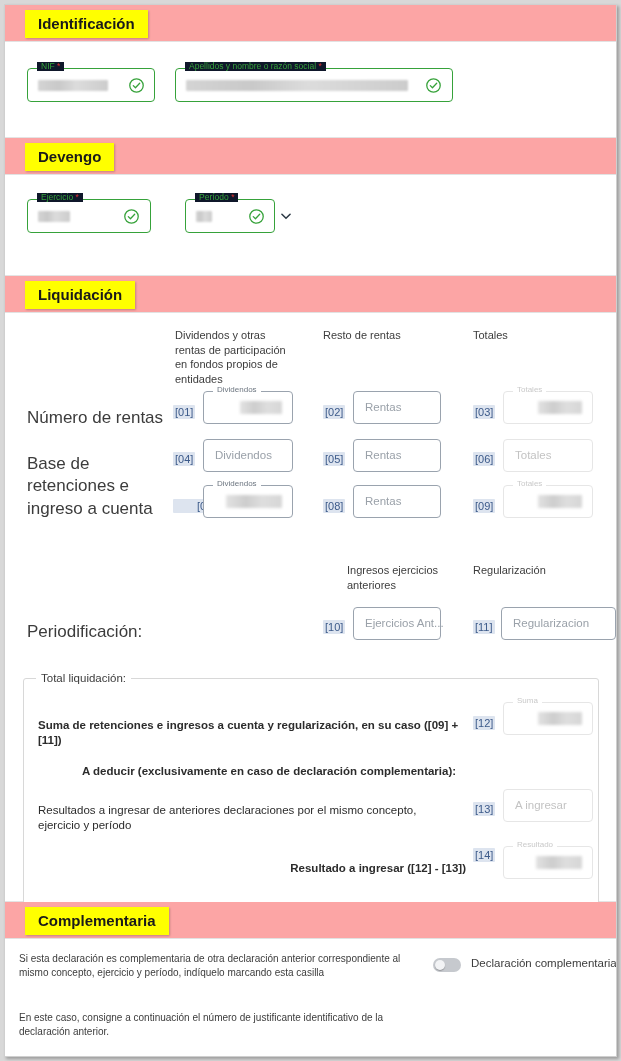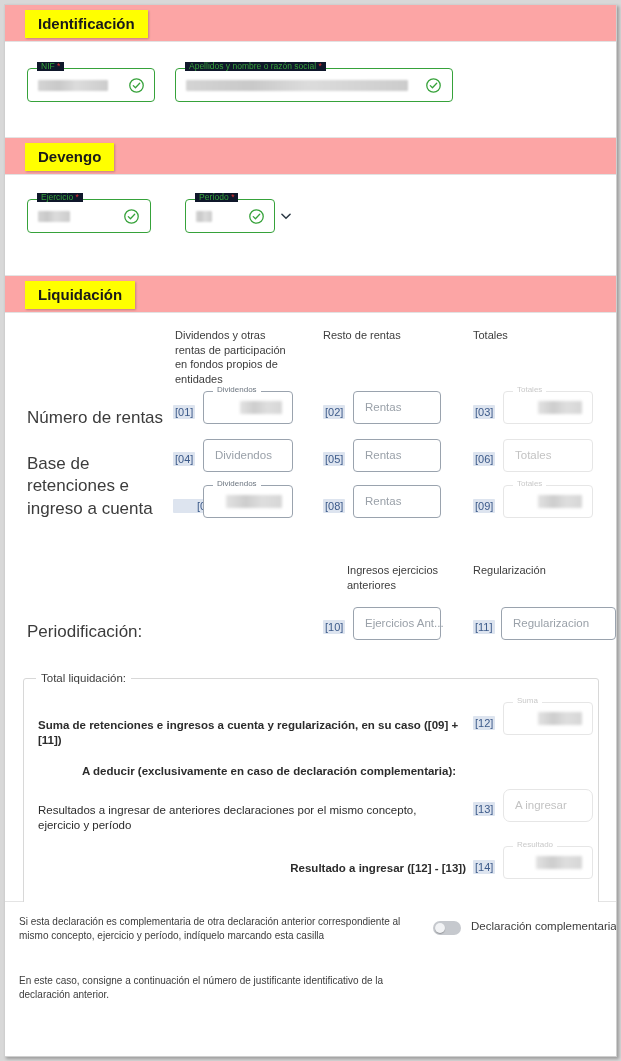--- a/index.html
+++ b/index.html
@@ -348,34 +348,37 @@
       <span class="boxno" style="left:449px; top:37px;">[12]</span>
       <div class="ffield disabled" style="left:479px; top:23px; width:90px;">
         <span class="fl">Suma</span>
         <span class="blur" style="width:44px;"></span>
       </div>
 
       <div class="tl-line b" style="left:14px; top:85px; width:460px;margin-left:44px;">A deducir (exclusivamente en caso de declaración complementaria):</div>
 
       <div class="tl-line" style="left:14px; top:124px; width:420px;">Resultados a ingresar de anteriores declaraciones por el mismo concepto, ejercicio y período</div>
       <span class="boxno" style="left:449px; top:123px;">[13]</span>
-      <div class="ffield disabled" style="left:479px; top:110px; width:90px;border-radius:7px;">
+      <div class="ffield disabled" style="left:479px; top:110px; width:90px;">
         <span class="ph">A ingresar</span>
       </div>
 
       <div class="tl-line b" style="left:230px; top:182px; width:212px; text-align:right;">Resultado a ingresar ([12] - [13])</div>
-      <span class="boxno" style="left:449px; top:181px;text-align:center;">[14]</span>
+      <span class="boxno" style="left:449px; top:169px;text-align:center;">[14]</span>
       <div class="ffield disabled" style="left:479px; top:167px; width:90px;">
         <span class="fl">Resultado</span>
         <span class="blur" style="width:46px;"></span>
       </div>
     </div>
   </div>
   <div class="sec-sep"></div>
 
+  <div class="sec-head">
+    <div class="sec-tab">Complementaria</div>
+  </div>
   <div class="sec-body" style="height:120px; position:relative;">
     <div class="cmp-txt" style="left:14px; top:13px; width:385px;">Si esta declaración es complementaria de otra declaración anterior correspondiente al mismo concepto, ejercicio y período, indíquelo marcando esta casilla</div>
 
     <div class="toggle" style="left:428px; top:19px;">
       <span class="knob"></span>
     </div>
     <div class="toggle-lbl" style="left:466px; top:18px;">Declaración complementaria</div>
 
     <div class="cmp-txt" style="left:14px; top:72px; width:390px;">En este caso, consigne a continuación el número de justificante identificativo de la declaración anterior.</div>
 

